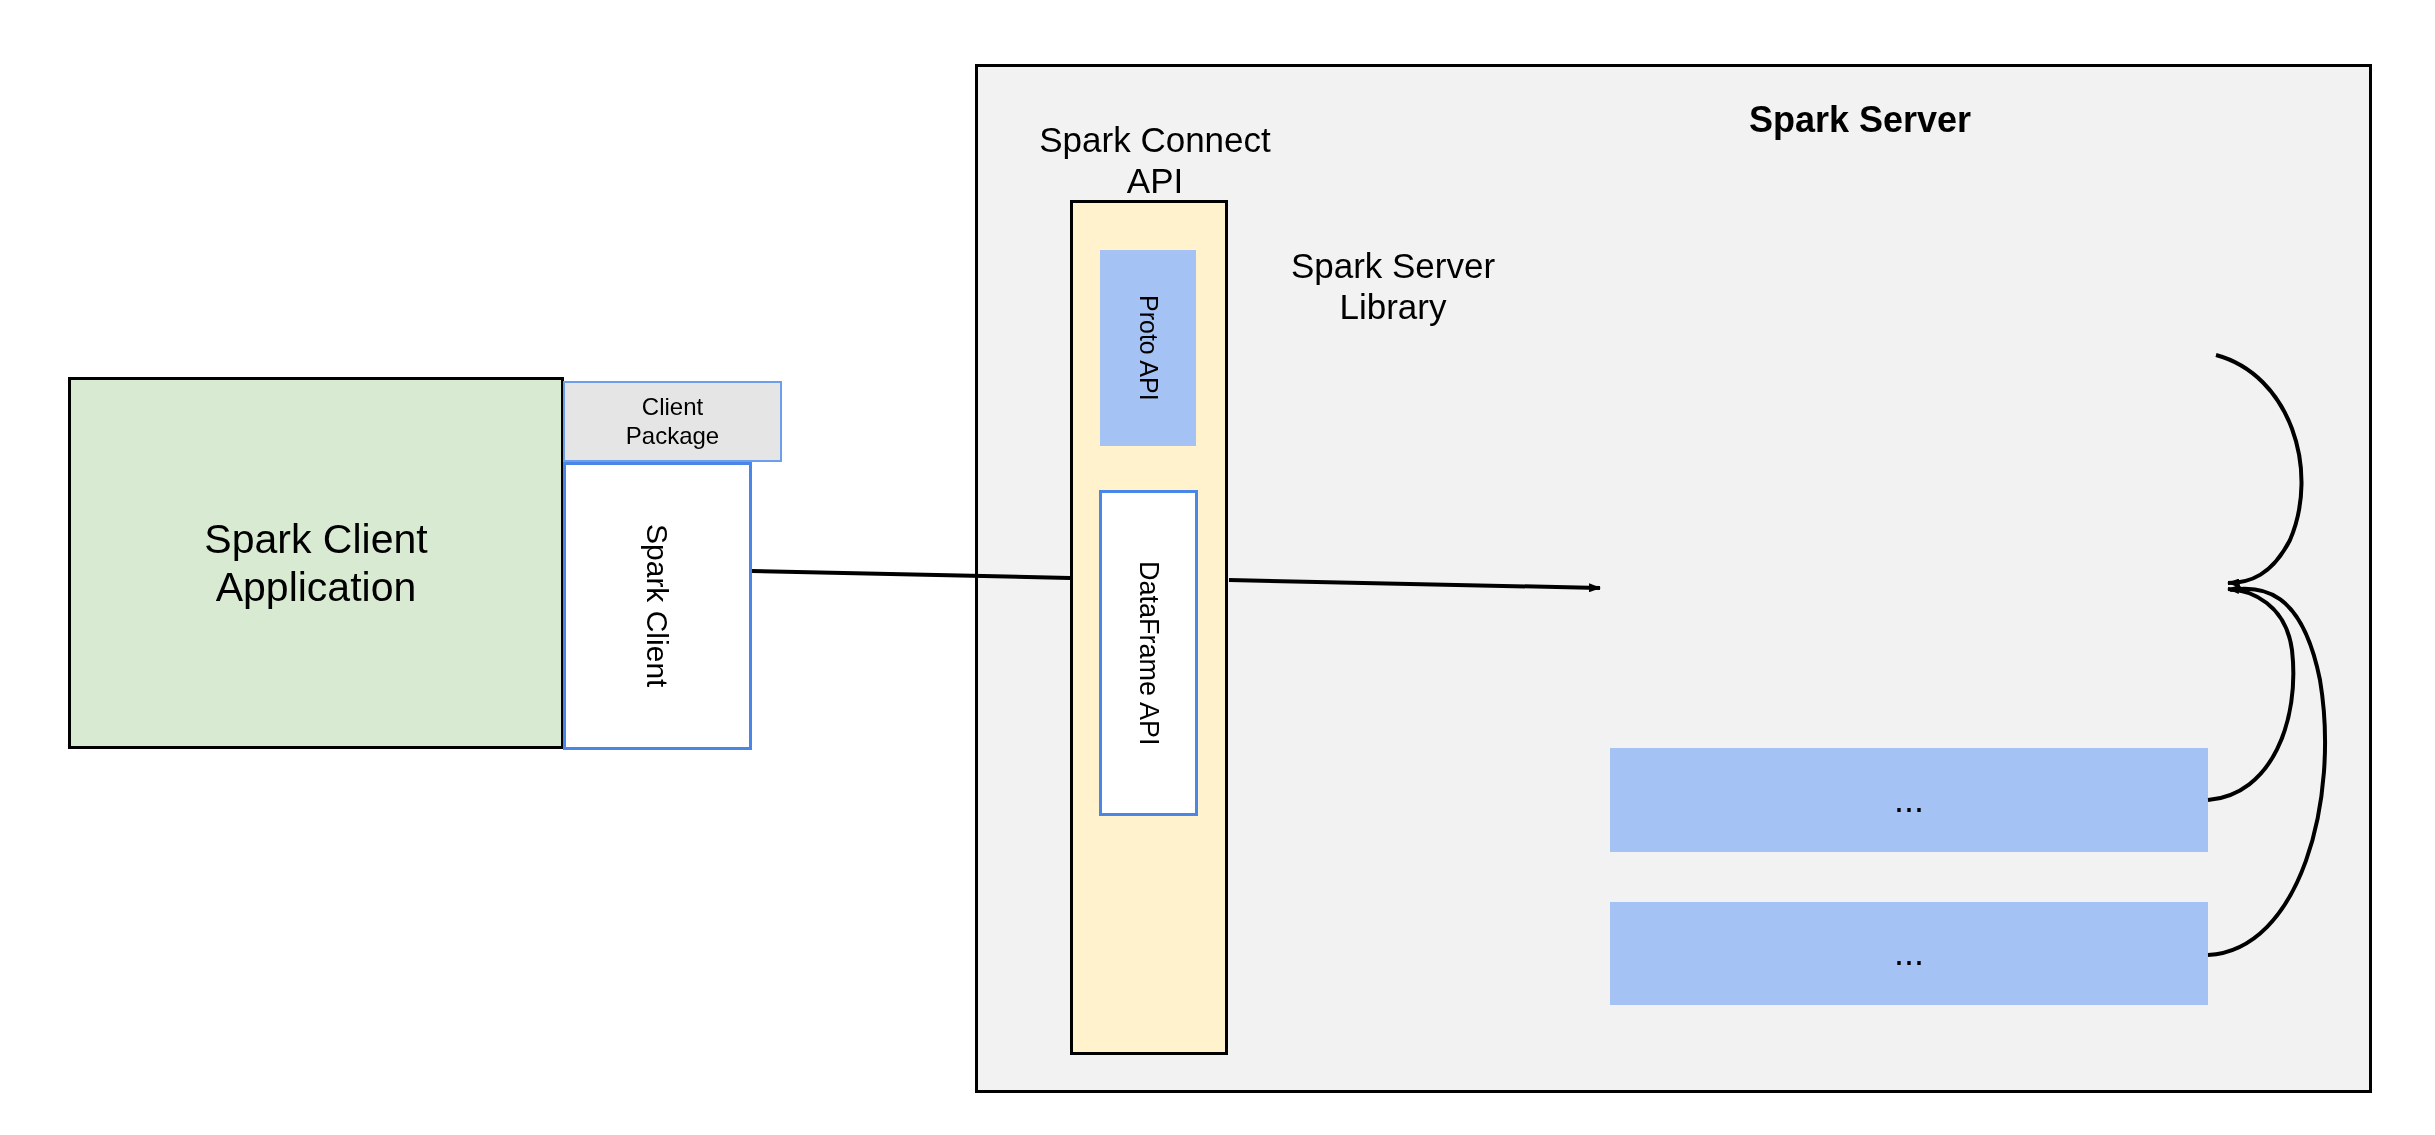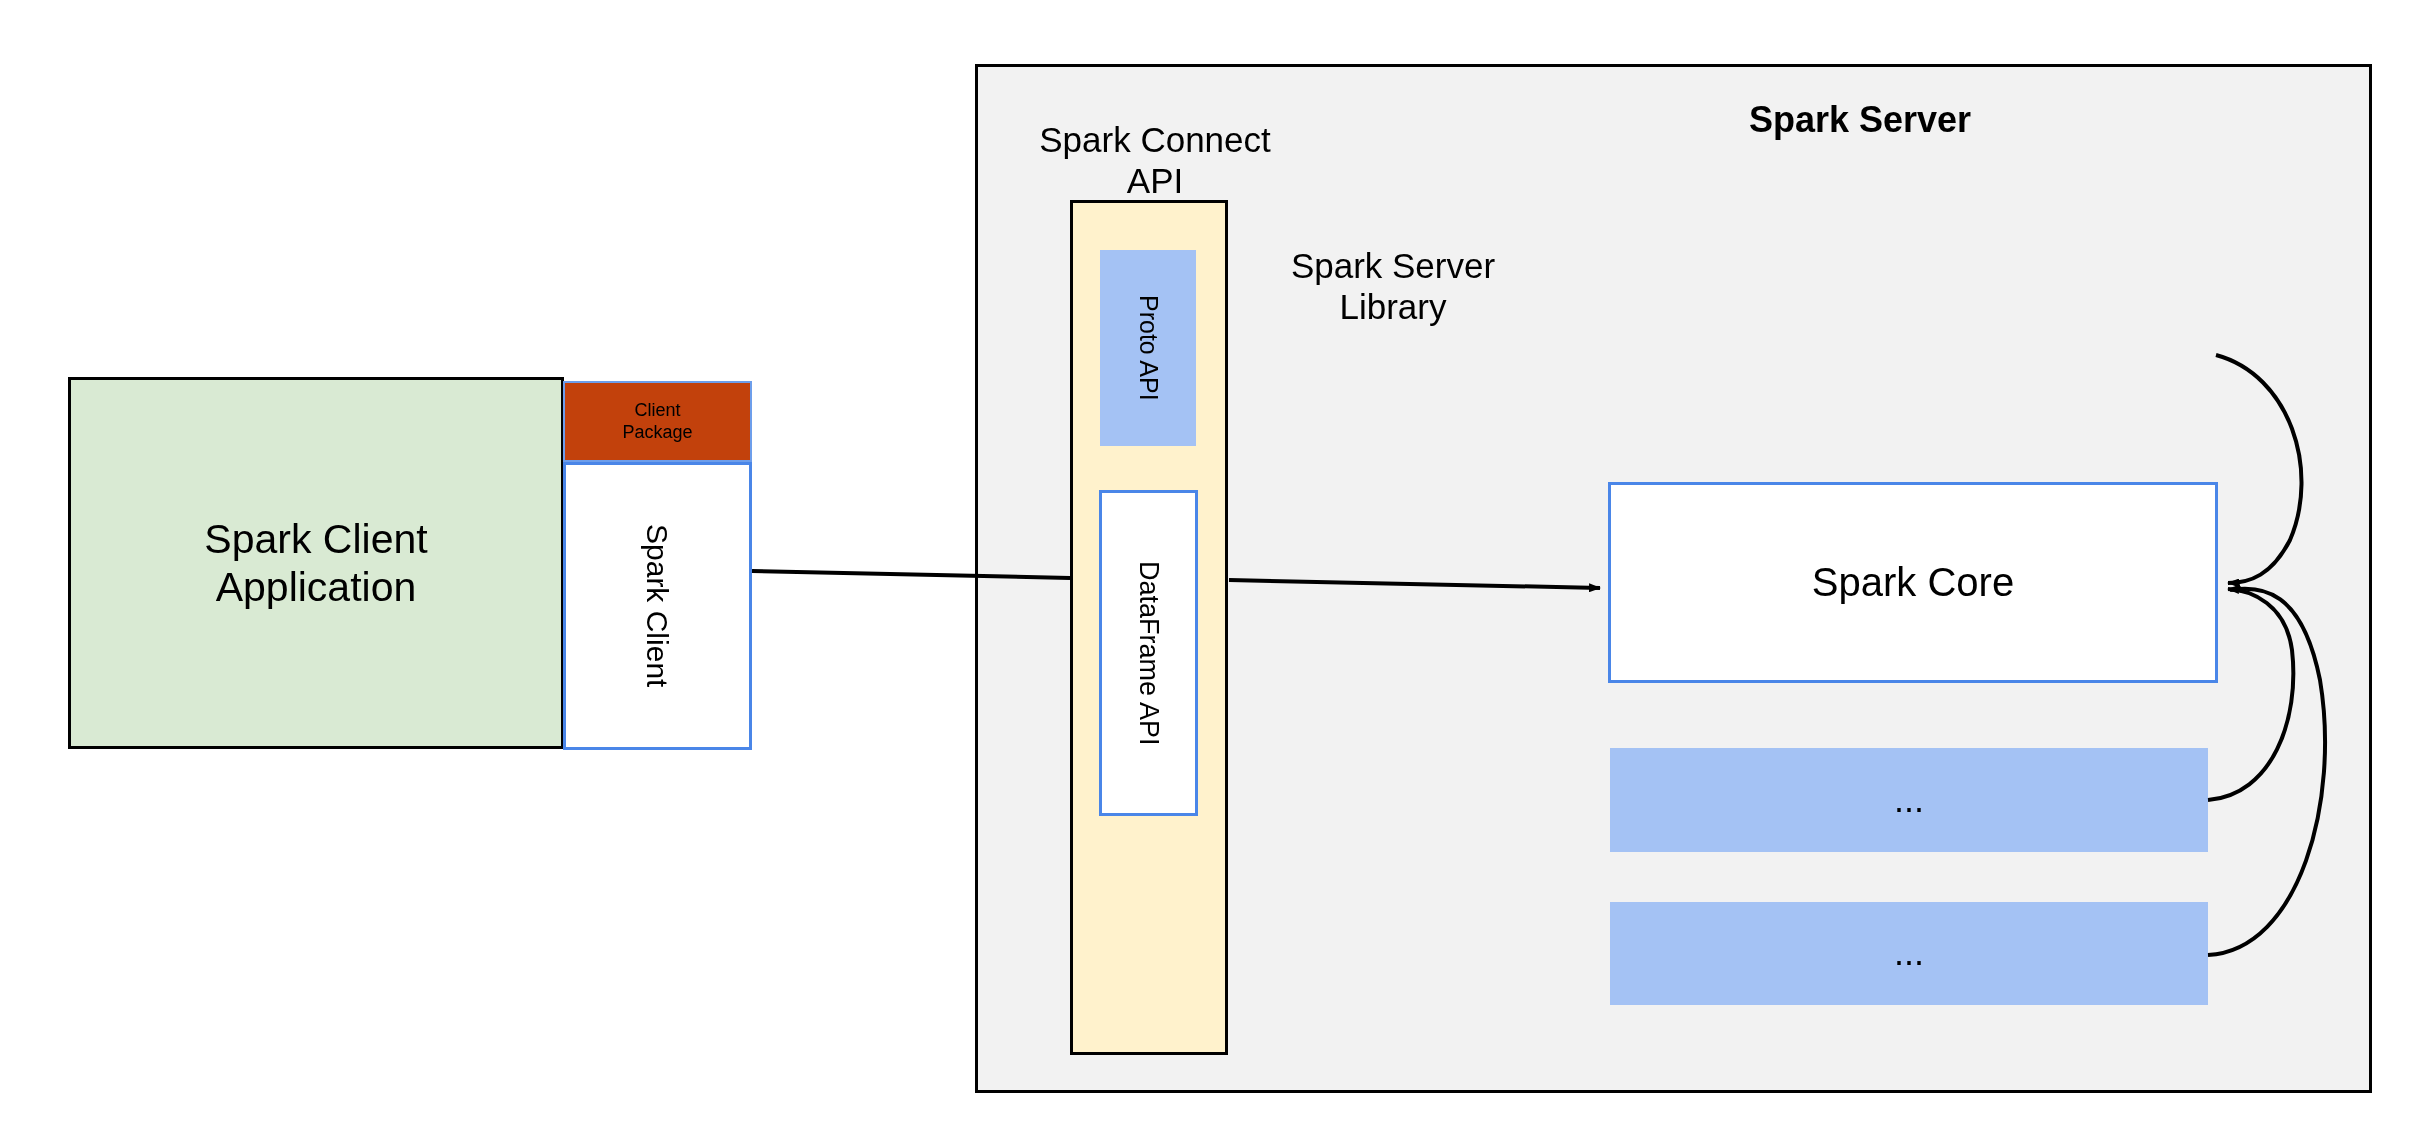--- a/index.html
+++ b/index.html
@@ -34,25 +34,25 @@
     width: 496px;
     height: 372px;
     background: #d9ead3;
     border: 3px solid #000000;
     font-size: 41px;
     z-index: 2;
   }
   #client-package {
     left: 563px;
     top: 381px;
-    width: 189px;
+    width: 219px;
     height: 81px;
-    background: #c2410c;
+    background: #e5e5e5;
     border: 2px solid #6d9eeb;
-    font-size: 18px;
+    font-size: 24px;
     z-index: 3;
   }
   #spark-client {
     left: 563px;
     top: 462px;
     width: 189px;
     height: 288px;
     background: #ffffff;
     border: 3px solid #4a86e8;
     font-size: 30px;
@@ -198,21 +198,20 @@
 
   <div class="box" id="proto-api">
     <span class="vertical-text">Proto API</span>
   </div>
 
   <div class="box" id="dataframe-api">
     <span class="vertical-text">DataFrame API</span>
   </div>
 
 
-  <div class="box" id="spark-core">Spark Core</div>
 
   <div class="box" id="ellipsis-1">...</div>
 
   <div class="box" id="ellipsis-2">...</div>
 
   <div class="box multiline" id="client-app">Spark Client<br>Application</div>
 
   <div class="box multiline" id="client-package">Client<br>Package</div>
 
   <div class="box" id="spark-client">

